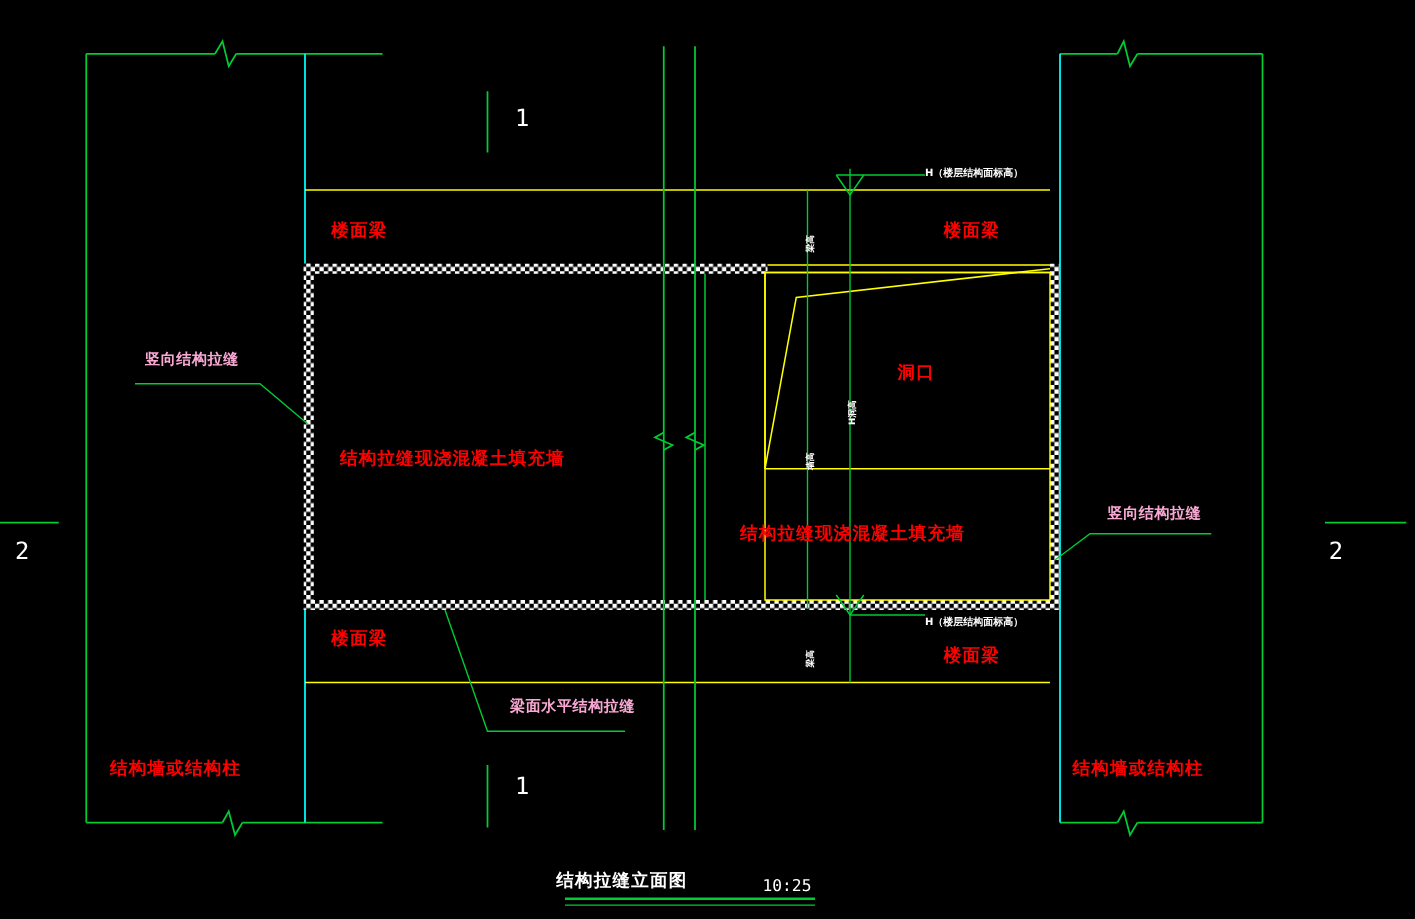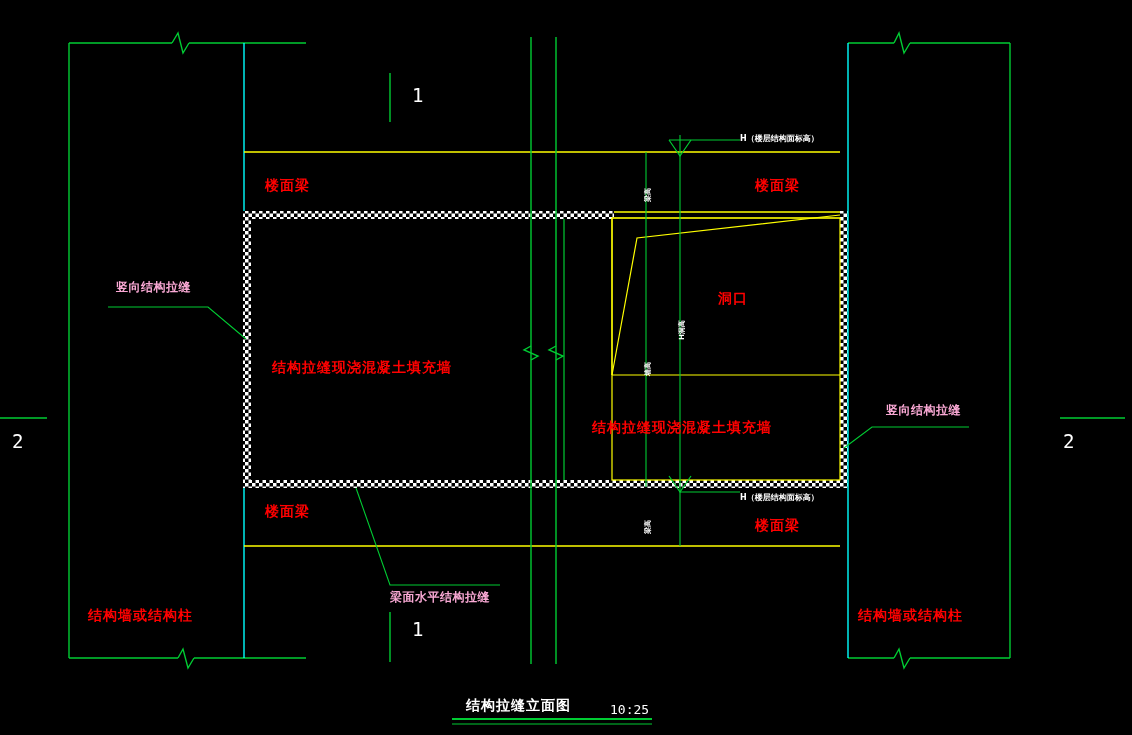--- a/index.html
+++ b/index.html
@@ -176,26 +176,26 @@
   <div class="lbl red t14" style="left:272px;top:360px;">结构拉缝现浇混凝土填充墙</div>
   <div class="lbl red t14" style="left:592px;top:420px;">结构拉缝现浇混凝土填充墙</div>
 
   <div class="lbl red t14" style="left:678px;top:291px;margin-left:40px;">洞口</div>
 
   <div class="lbl red t14" style="left:88px;top:608px;">结构墙或结构柱</div>
   <div class="lbl red t14" style="left:858px;top:608px;">结构墙或结构柱</div>
 
   <div class="lbl cyan t12" style="left:116px;top:281px;">竖向结构拉缝</div>
   <div class="lbl cyan t12" style="left:886px;top:404px;">竖向结构拉缝</div>
-  <div class="lbl cyan t12" style="left:390px;top:559px;margin-top:32px;">梁面水平结构拉缝</div>
+  <div class="lbl cyan t12" style="left:408px;top:559px;">梁面水平结构拉缝</div>
 
   <div class="lbl white t8" style="left:740px;top:135px;">H（楼层结构面标高）</div>
   <div class="lbl white t8" style="left:740px;top:494px;">H（楼层结构面标高）</div>
 
   <div class="lbl white t7 vert" style="left:645px;top:202px;">梁高</div>
   <div class="lbl white t7 vert" style="left:645px;top:534px;">梁高</div>
   <div class="lbl white t7 vert" style="left:645px;top:376px;">墙高</div>
   <div class="lbl white t7 vert" style="left:679px;top:340px;">H洞高</div>
 
-  <div class="lbl white t14" style="left:466px;top:698px;">结构拉缝立面图</div>
+  <div class="lbl white t14" style="left:445px;top:698px;">结构拉缝立面图</div>
   <div class="lbl white scale" style="left:610px;top:703px;">10:25</div>
 
 </div>
 
 </body></html>

